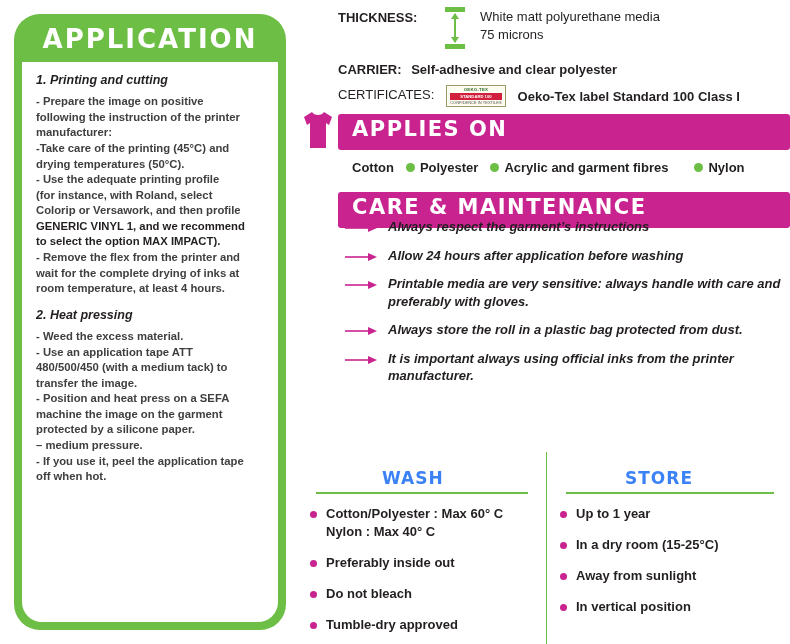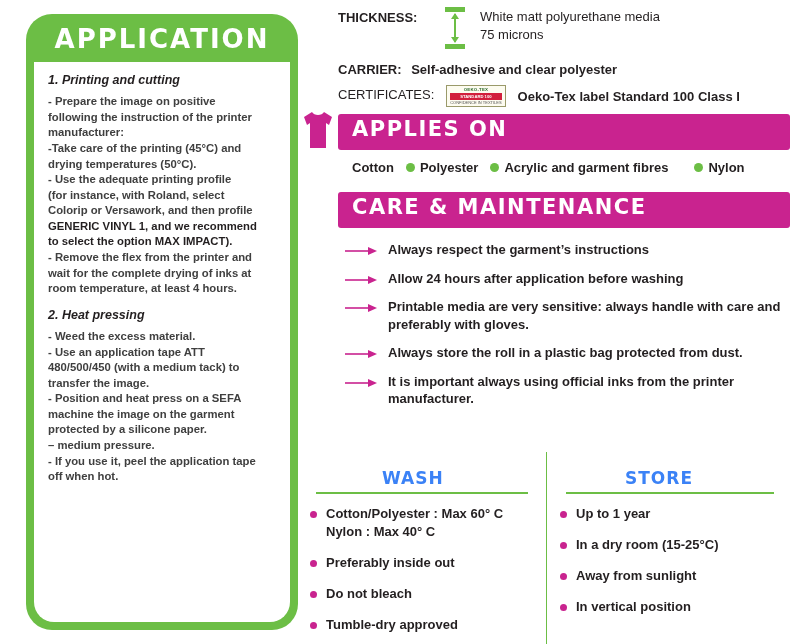--- a/index.html
+++ b/index.html
@@ -17,21 +17,21 @@
   }
   .page {
     position: relative;
     width: 790px;
     height: 644px;
   }
 
   
   .app-panel {
     position: absolute;
-    left: 26px;
+    left: 14px;
     top: 14px;
     width: 272px;
     height: 616px;
     background: #6cbe45;
     border-radius: 26px 26px 26px 26px;
     box-sizing: border-box;
     padding-left: 32px;
   }
   .app-panel-inner {
     position: absolute;
@@ -240,22 +240,23 @@
     background: #6cbe45;
     margin-right: 5px;
     vertical-align: baseline;
   }
   .fibres .nylon { margin-left: 14px; }
 
   
   .care-list {
     position: absolute;
     left: 48px;
-    top: 241px;
+    top: 218px;
     width: 446px;
+    font-style: italic;
   }
   .care-item {
     position: relative;
     padding-left: 44px;
     margin-bottom: 11px;
     font-size: 13px;
     font-weight: bold;
     color: #231f20;
     line-height: 1.35;
   }

